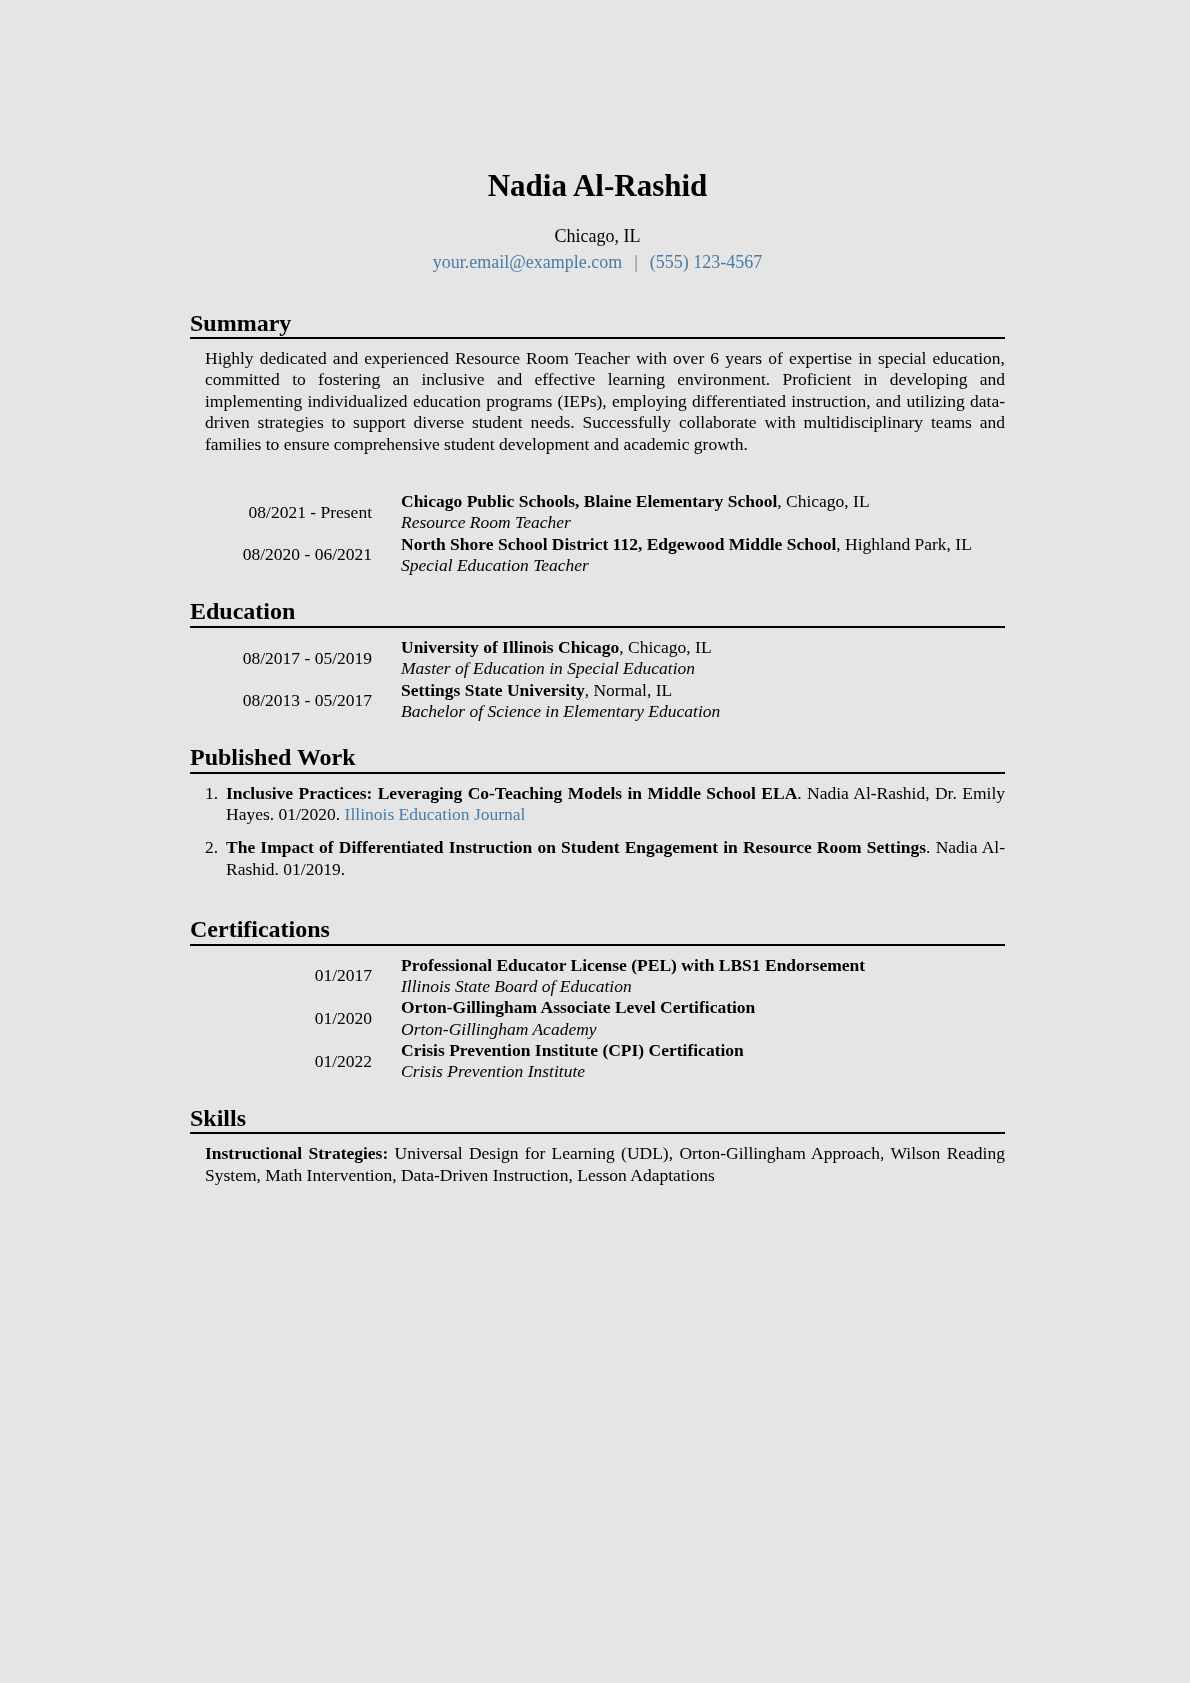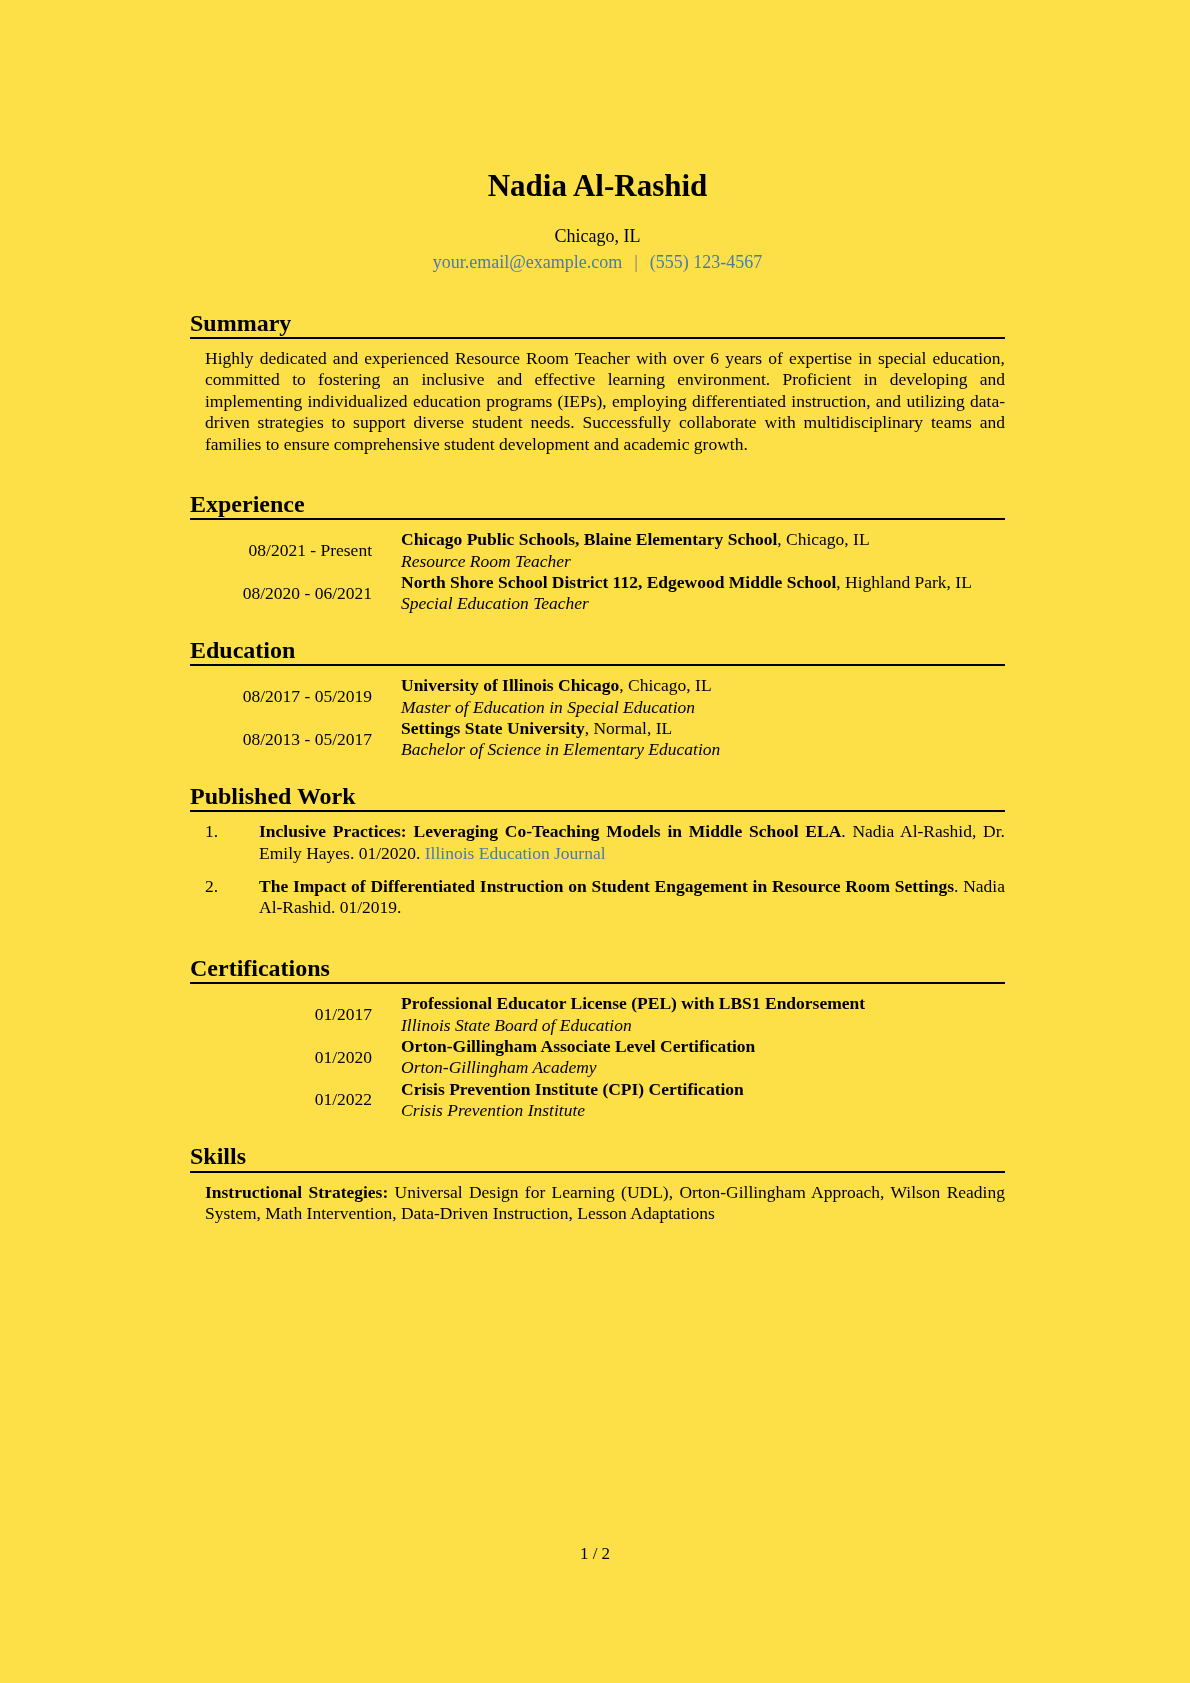--- a/index.html
+++ b/index.html
@@ -1,20 +1,20 @@
 <!DOCTYPE html>
 <html><head>
 <meta charset="utf-8">
 <style>
   html, body { margin: 0; padding: 0; background: #ffffff; }
   .page {
     position: relative;
     width: 1190px;
     height: 1683px;
-    background: #fde047;
+    background: #e5e5e5;
     color: #000;
     font-family: "Liberation Serif", "DejaVu Serif", serif;
     font-size: 17.5px;
     line-height: 1.22;
     overflow: hidden;
   }
   .inner { padding: 168px 185px 0 190px; }
 
   
   .name { text-align: center; font-size: 31px; font-weight: bold; margin: 0; line-height: 1.15; }
@@ -38,21 +38,21 @@
   .row { display: flex; align-items: center; }
   .dates { width: 182px; flex-shrink: 0; text-align: right; }
   .vline { width: 1px; background: #a6a6a6; margin: 1px 14px 1px 14px; }
   .row-body { flex: 1; text-align: justify; }
   .b { font-weight: bold; }
   .it { font-style: italic; }
 
   
   .pub-item { display: flex; margin: 0 0 12px 15px; }
   .pub-num { width: 21px; flex-shrink: 0; }
-  .pub-text { flex: 1; text-align: justify; margin-left: 33px; }
+  .pub-text { flex: 1; text-align: justify; }
 
   
   .footer {
     position: absolute; left: 0; top: 1544px; width: 100%;
     text-align: center; font-size: 17px;
   }
 </style>
 </head>
 <body>
 
@@ -64,21 +64,20 @@
     <div class="contact-line"><a class="link">your.email@example.com</a><span class="sep">|</span><a class="link">(555) 123-4567</a></div>
 
     <div class="section-lg">
       <h2>Summary</h2>
       <div class="sec-body">
         <p class="indent-para">Highly dedicated and experienced Resource Room Teacher with over 6 years of expertise in special education, committed to fostering an inclusive and effective learning environment. Proficient in developing and implementing individualized education programs (IEPs), employing differentiated instruction, and utilizing data-driven strategies to support diverse student needs. Successfully collaborate with multidisciplinary teams and families to ensure comprehensive student development and academic growth.</p>
       </div>
     </div>
 
     <div class="section-lg">
-      <h2>Experience</h2>
       <div class="sec-body">
         <div class="row">
           <div class="dates">08/2021 - Present</div>
           <div class="vline"></div>
           <div class="row-body">
             <div><span class="b">Chicago Public Schools, Blaine Elementary School</span><span>, Chicago, IL</span></div>
             <div class="it">Resource Room Teacher</div>
           </div>
         </div>
         <div class="row">
@@ -160,14 +159,13 @@
 
     <div class="section-sm">
       <h2>Skills</h2>
       <div class="sec-body">
         <p class="indent-para"><span class="b">Instructional Strategies:</span><span> Universal Design for Learning (UDL), Orton-Gillingham Approach, Wilson Reading System, Math Intervention, Data-Driven Instruction, Lesson Adaptations</span></p>
       </div>
     </div>
 
   </div>
 
-  <div class="footer">1 / 2</div>
 </div>
 
 </body></html>

